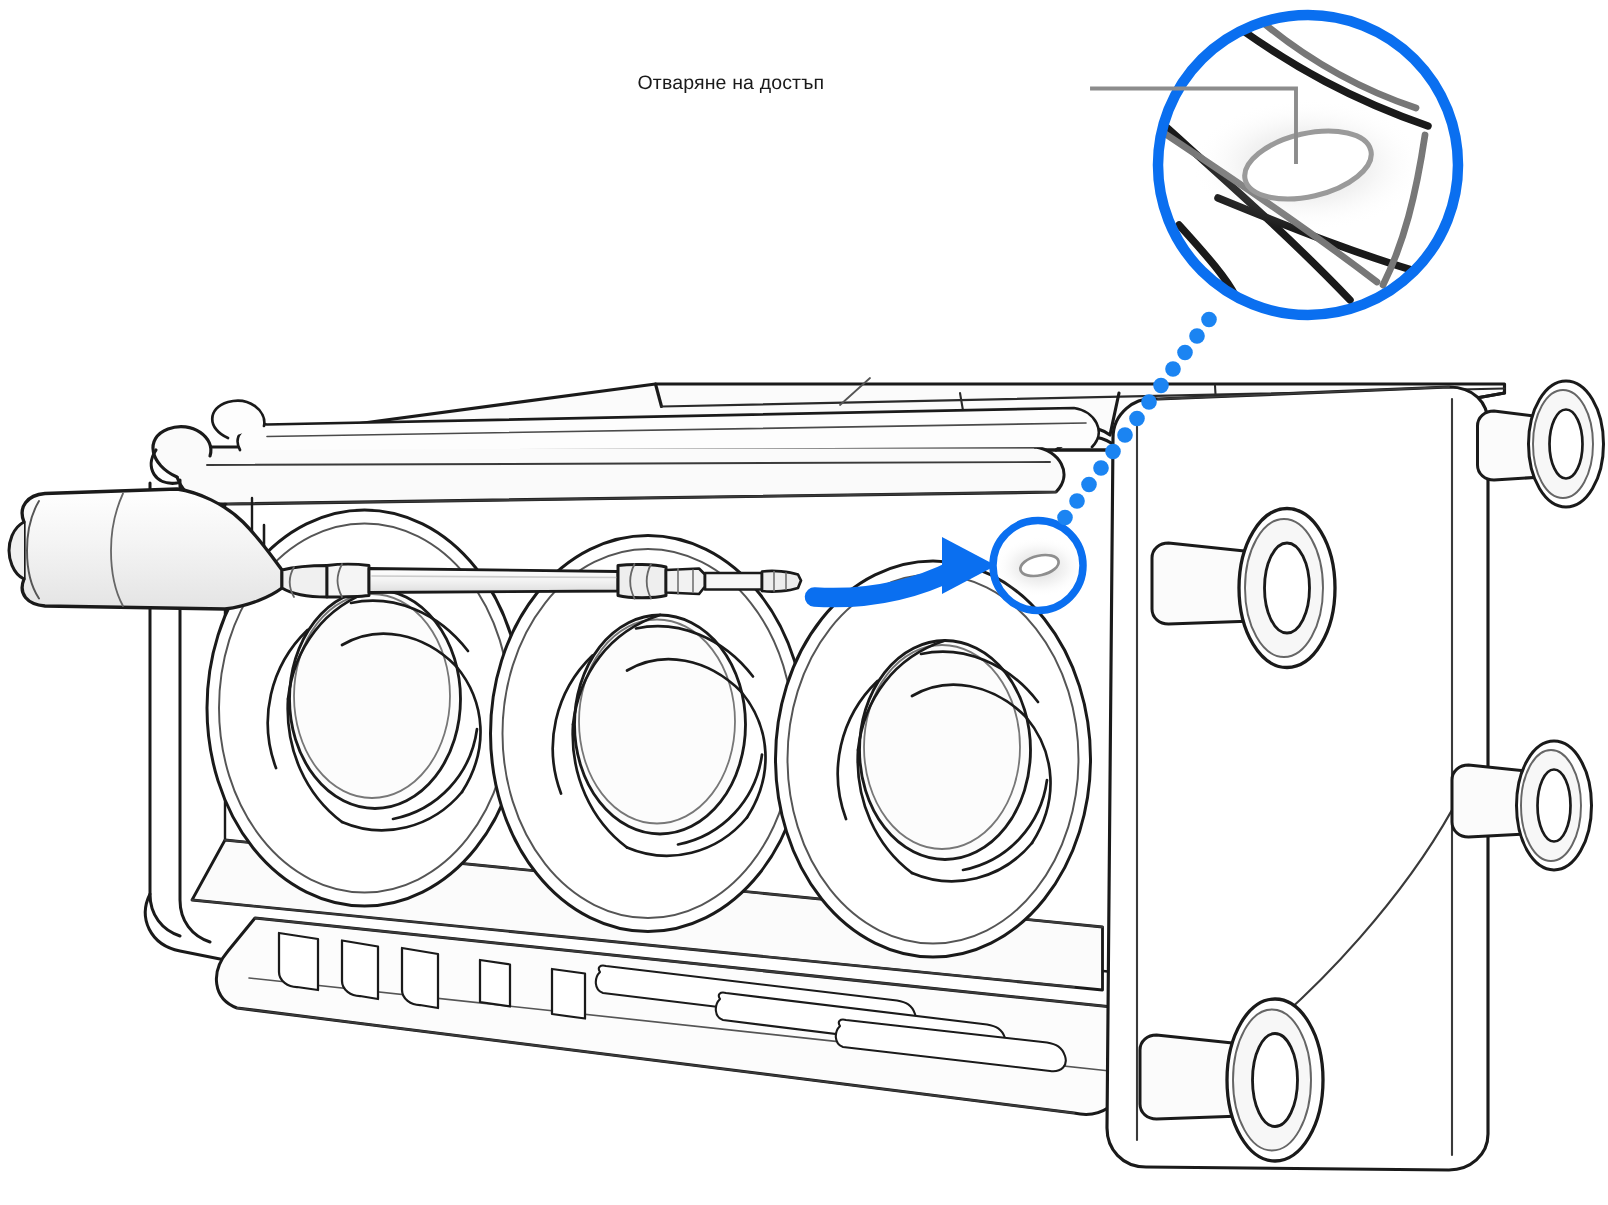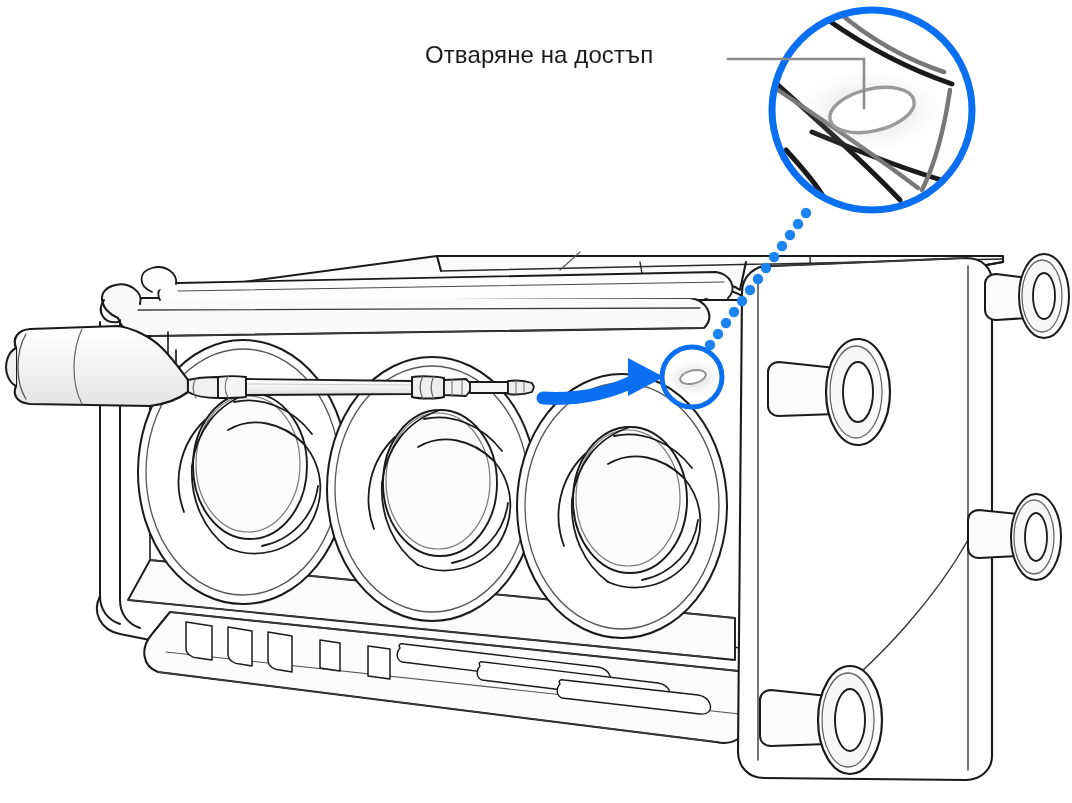--- a/index.html
+++ b/index.html
@@ -22,21 +22,21 @@
     position: absolute;
     left: 0;
     top: 0;
     width: 1072px;
     height: 803px;
   }
   .callout-label {
     position: absolute;
     left: 425px;
     top: 42px;
-    font-size: 24px;
+    font-size: 13px;
     line-height: 26px;
     color: #1a1a1a;
     white-space: nowrap;
     letter-spacing: 0.1px;
     font-weight: 400;
   }
 </style>
 </head>
 <body>
 

